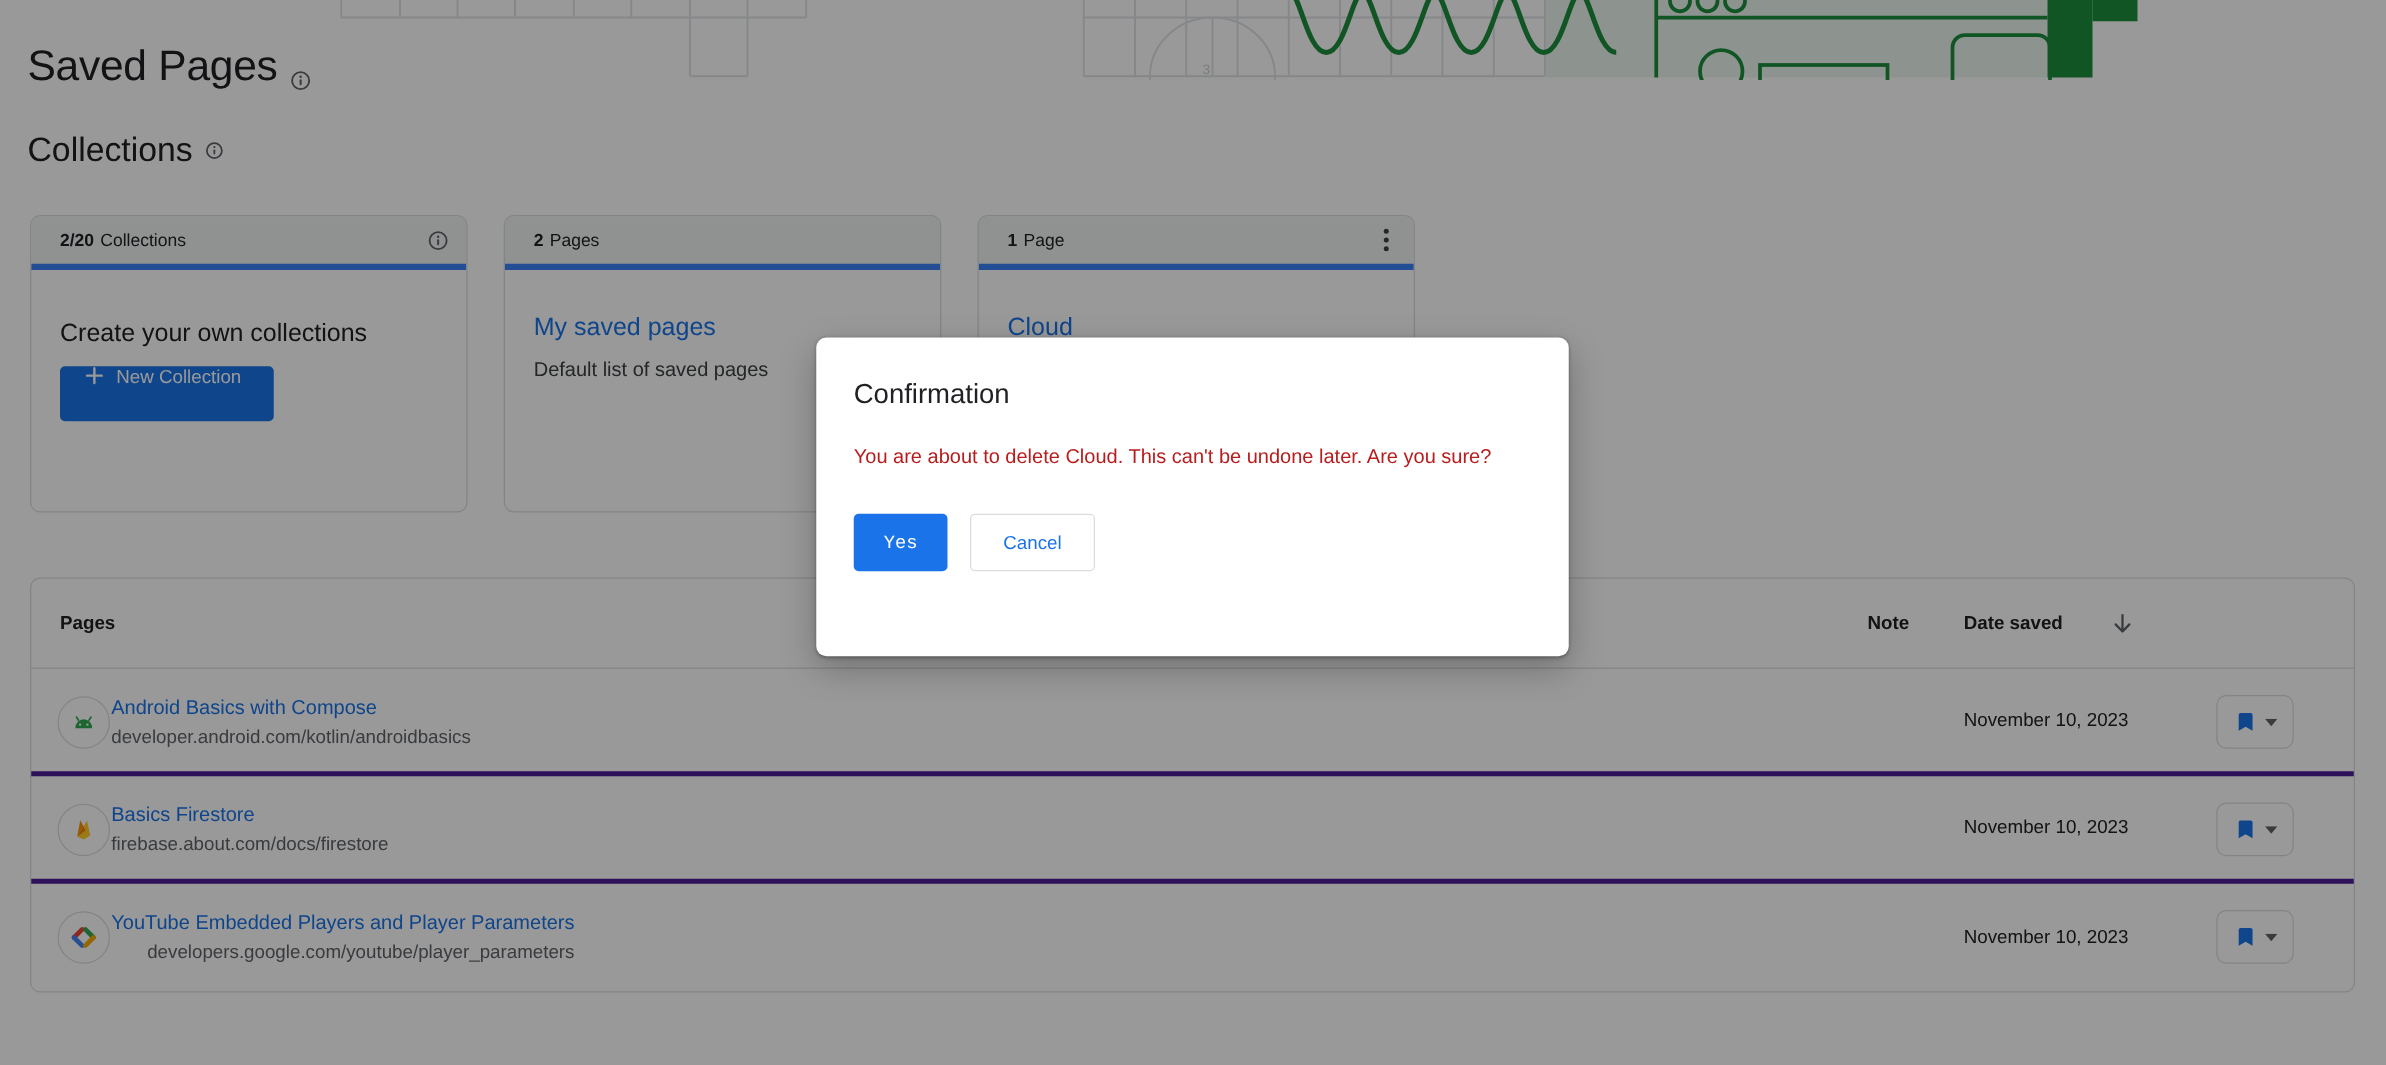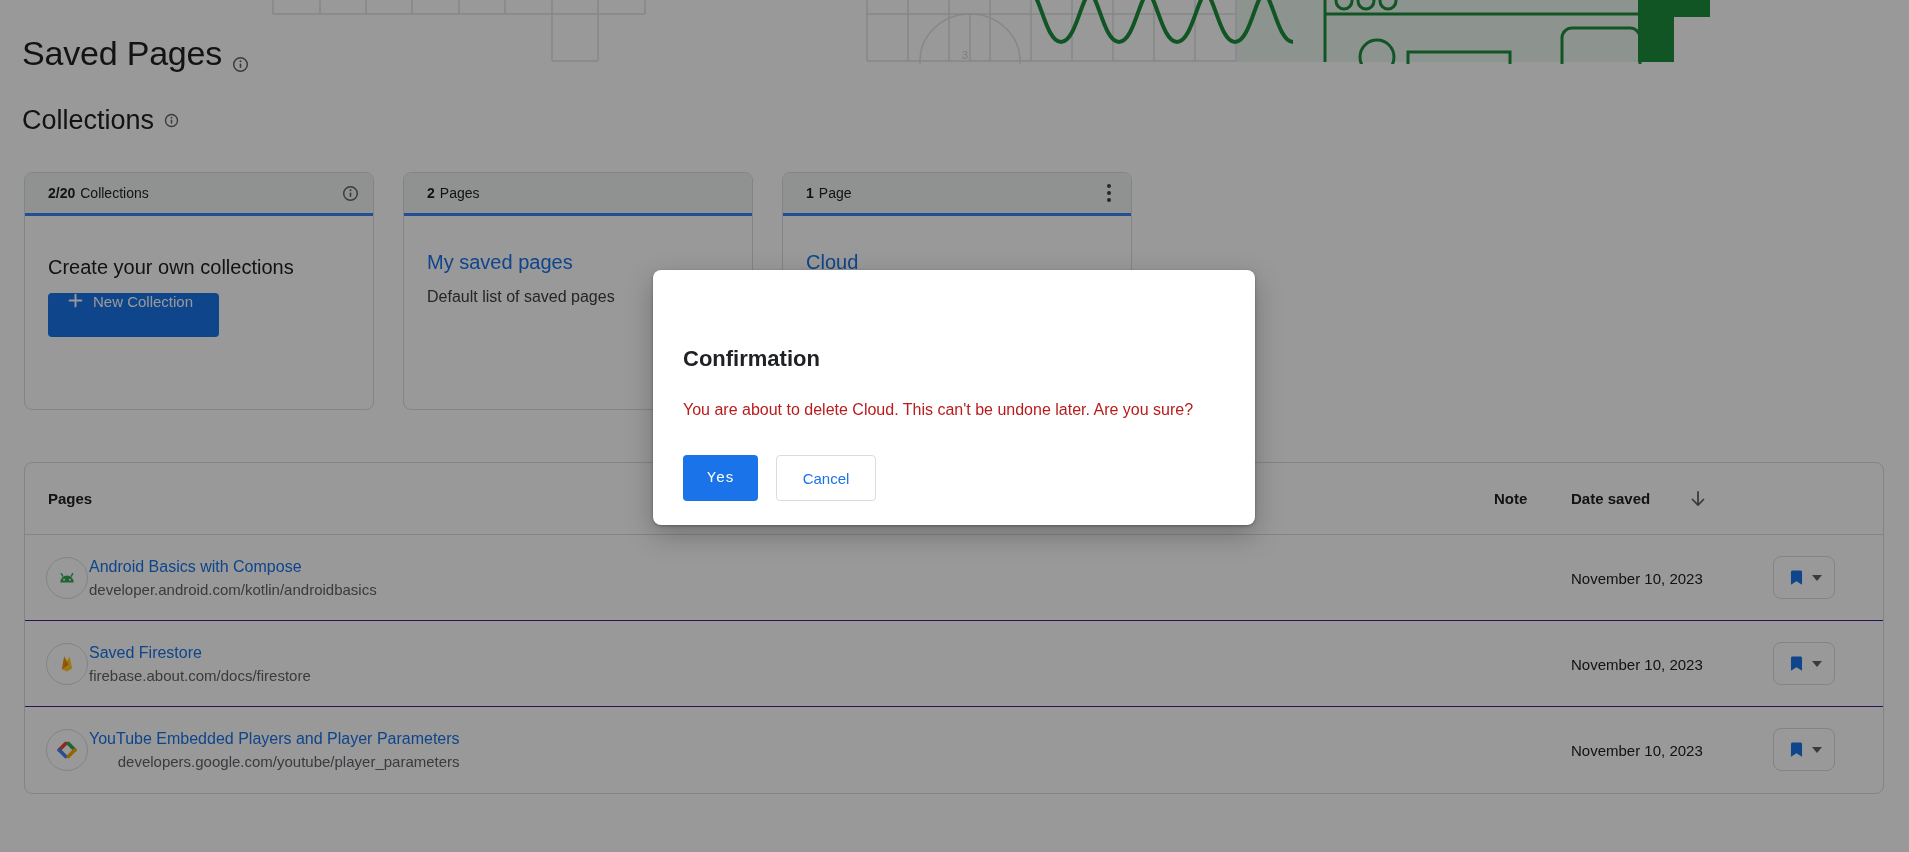--- a/index.html
+++ b/index.html
@@ -12,51 +12,51 @@
   
   .page-title-row { position:absolute; top:33px; left:22px; display:flex; align-items:flex-end; gap:10px; }
   .page-title { font-size:34px; line-height:40px; color:#202124; font-weight:400; letter-spacing:-0.2px; }
   .section-title-row { position:absolute; top:104px; left:22px; display:flex; align-items:center; gap:10px; }
   .section-title { font-size:27px; line-height:32px; color:#202124; font-weight:400; }
   .info-btn { display:inline-flex; align-items:center; justify-content:center; background:none; border:none; cursor:pointer; padding:0; }
 
   
   .cards { position:absolute; top:172px; left:24px; display:flex; gap:29px; }
   .card { width:350px; height:238px; background:#fff; border:1px solid #dadce0; border-radius:8px; overflow:hidden; }
-  .card-header { height:43px; background:#f1f3f4; border-bottom:3px solid #3b82f6; display:flex; align-items:center; padding:0 14px 0 23px; font-size:14px; color:#202124; }
+  .card-header { height:43px; background:#f1f3f4; border-bottom:5px solid #3b82f6; display:flex; align-items:center; padding:0 14px 0 23px; font-size:14px; color:#202124; }
   .card-header .count { font-weight:700; margin-right:5px; }
   .card-header .spacer { flex:1; }
   .card-body { padding:23px; }
   .card-title { font-size:20px; color:#202124; margin-top:17px; }
   .card-link { font-size:20px; color:#1a73e8; text-decoration:none; display:inline-block; margin-top:12px; }
   .card-desc { font-size:16px; color:#3c4043; margin-top:14px; }
   .btn-primary { margin-top:14px; display:inline-flex; align-items:flex-start; gap:10px; background:#1a73e8; color:#fff; border:none; border-radius:4px; height:44px; padding:0 26px 0 20px; font-size:15px; font-weight:500; font-family:inherit; cursor:pointer; }
   .kebab { background:none; border:none; cursor:pointer; display:flex; flex-direction:column; gap:3px; padding:6px; }
   .kebab i { width:4px; height:4px; border-radius:50%; background:#3c4043; }
 
   
   .pages-table { position:absolute; top:462px; left:24px; width:1860px; background:#fff; border:1px solid #dadce0; border-radius:8px; }
   .t-header { position:relative; height:72px; border-bottom:1px solid #dadce0; display:flex; align-items:center; }
   .t-header .col-pages { padding-left:23px; font-size:15px; font-weight:700; color:#202124; }
   .col-note { position:absolute; left:1469px; font-size:15px; font-weight:700; color:#202124; }
   .col-date { position:absolute; left:1546px; font-size:15px; font-weight:700; color:#202124; }
   .sort-btn { position:absolute; left:1662px; top:50%; transform:translateY(-50%); background:none; border:none; cursor:pointer; display:flex; }
-  .t-row { position:relative; height:86px; border-bottom:1px solid #4c1d95; }
+  .t-row { position:relative; height:86px; border-bottom:4px solid #4c1d95; }
   .t-row:last-child { border-bottom:none; }
   .row-icon { position:absolute; left:21px; top:22px; width:42px; height:42px; border:1px solid #dadce0; border-radius:50%; display:flex; align-items:center; justify-content:center; background:#fff; }
   .row-text { position:absolute; left:64px; top:20px; }
   .row-title { font-size:16px; color:#1a73e8; text-decoration:none; line-height:24px; display:inline-block; }
   .row-url { font-size:15px; color:#5f6368; line-height:22px;text-align:right; }
   .row-date { position:absolute; left:1546px; top:50%; transform:translateY(-50%); font-size:15px; color:#202124; }
   .bookmark-btn { position:absolute; left:1748px; top:21px; width:62px; height:43px; border:1px solid #dadce0; border-radius:8px; background:#fff; cursor:pointer; display:flex; align-items:center; justify-content:center; gap:6px; }
 
   
   .scrim { position:absolute; inset:0; background:rgba(0,0,0,0.4); z-index:50; }
   .modal { position:absolute; left:653px; top:270px; width:602px; height:255px; background:#fff; border-radius:8px; z-index:60; padding:32px 30px; box-shadow:0 1px 3px rgba(0,0,0,0.3), 0 10px 28px rgba(0,0,0,0.25); }
-  .modal-title { font-size:22px; font-weight:700; color:#202124;margin-top:44px; }
+  .modal-title { font-size:22px; font-weight:400; color:#202124; }
   .modal-body { margin-top:24px; font-size:16px; line-height:27px; color:#b91c1c; width:530px; }
   .modal-actions { margin-top:32px; display:flex; gap:18px; }
   .btn-yes { width:75px; height:46px; background:#1a73e8; color:#fff; border:none; border-radius:4px; font-size:15px; font-weight:500; font-family:Liberation Mono, monospace; cursor:pointer; }
   .btn-cancel { width:100px; height:46px; background:#fff; color:#1a73e8; border:1px solid #dadce0; border-radius:4px; font-size:15px; font-weight:500; font-family:inherit; cursor:pointer; }
 </style>
 </head>
 <body>
 
 <div class="screen">
 
@@ -210,21 +210,21 @@
 
     <div class="t-row">
       <span class="row-icon">
         <svg width="24" height="24" viewBox="0 0 24 24">
           <path d="M6.8 17.2 L14.6 4.6 L17.2 16.4 L12 19.6 Z" fill="#FFCA28"></path>
           <path d="M6.8 17.2 L9.2 4.2 L11.8 9.2 Z" fill="#FF8F00"></path>
           <path d="M6.8 17.2 L11.8 9.2 L13.4 12.4 Z" fill="#F57C00"></path>
         </svg>
       </span>
       <span class="row-text">
-        <a href="#" class="row-title">Saved Firestore</a>
+        <a href="#" class="row-title">Basics Firestore</a>
         <div class="row-url">firebase.about.com/docs/firestore</div>
       </span>
       <span class="row-date">November 10, 2023</span>
       <button class="bookmark-btn">
         <span style="display:inline-flex;">
           <svg width="19" height="19" viewBox="0 0 24 24">
               <path d="M17 3H7c-1.1 0-2 .9-2 2v16l7-4.2 7 4.2V5c0-1.1-.9-2-2-2z" fill="#1a73e8"></path>
             </svg>
         </span>
         <span style="display:inline-flex;">

